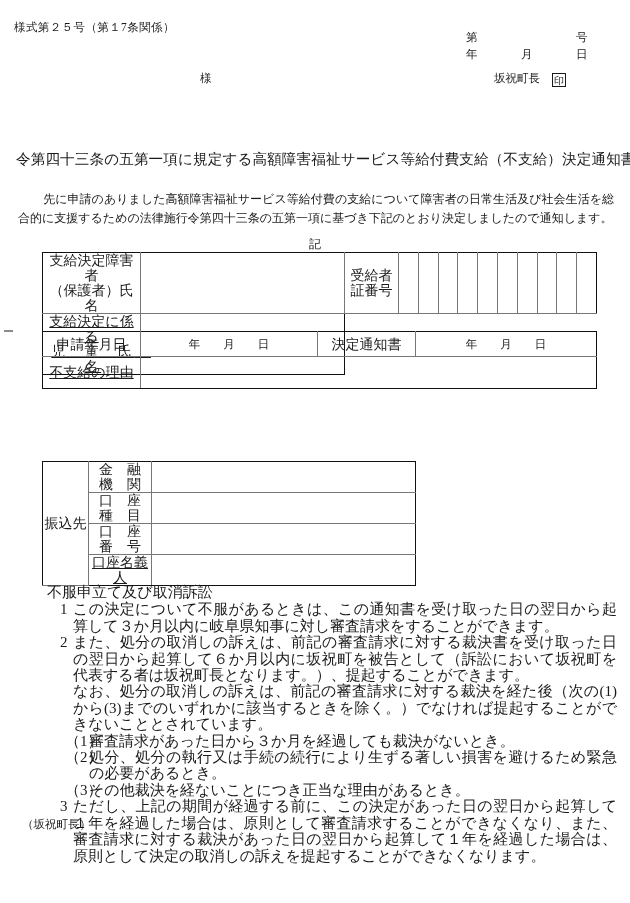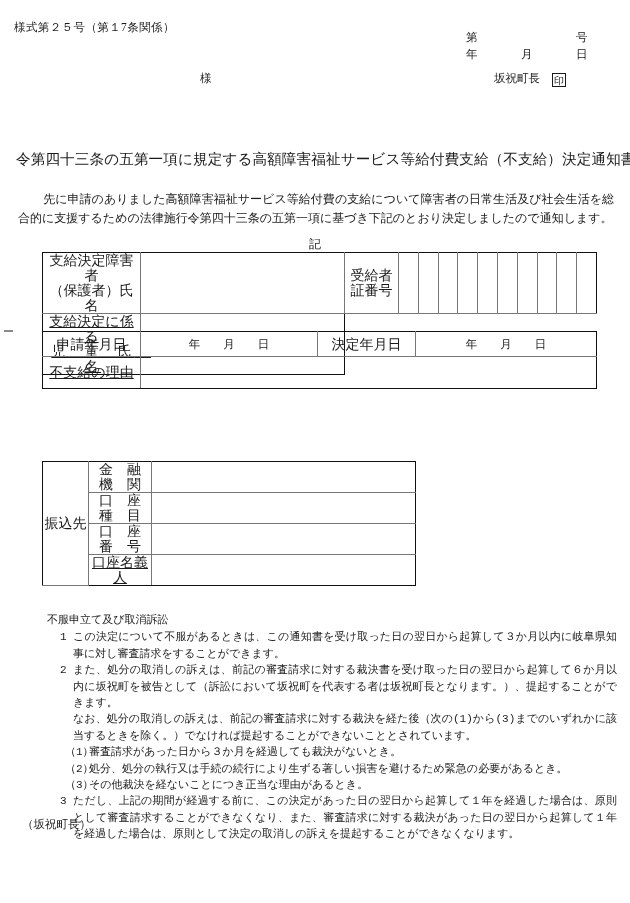--- a/index.html
+++ b/index.html
@@ -136,25 +136,24 @@
   #table-recipient { left: 42px; top: 252px; width: 554px; }
   
   #table-decision  { left: 42px; top: 331px; width: 554px; }
   
   #table-bank      { left: 42px; top: 461px; width: 373px; }
 
   
   .appeal {
     position: absolute;
     left: 47px;
-    top: 612px;
+    top: 584px;
     width: 570px;
-    font-size: 11px;
+    font-size: 15px;
     line-height: 16.4px;
-    font-family: Liberation Mono, monospace;
   }
   .appeal .hd { margin-bottom: 1px; }
   .appeal .row {
     display: flex;
     align-items: flex-start;
   }
   .appeal .num {
     flex: 0 0 auto;
     width: 26px;
     text-align: left;
@@ -279,21 +278,21 @@
     <colgroup>
       <col style="width:98px">
         <col style="width:177px">
         <col style="width:98px">
         <col style="width:181px">
     </colgroup>
     <tbody>
         <tr>
       <td class="outer-t outer-l lbl" style="height:24px">申請年月日</td>
       <td class="outer-t">年　　月　　日</td>
-      <td class="outer-t lbl">決定年月日</td>
+      <td class="outer-t lbl">決定通知書</td>
       <td class="outer-t outer-r">年　　月　　日</td>
     </tr>
     <tr>
       <td class="outer-l outer-b lbl" style="height:31px">不支給の理由</td>
       <td class="outer-b outer-r blank" colspan="3"></td>
     </tr>
   </tbody>
     </table>
 
   <table class="tbl" id="table-bank">

